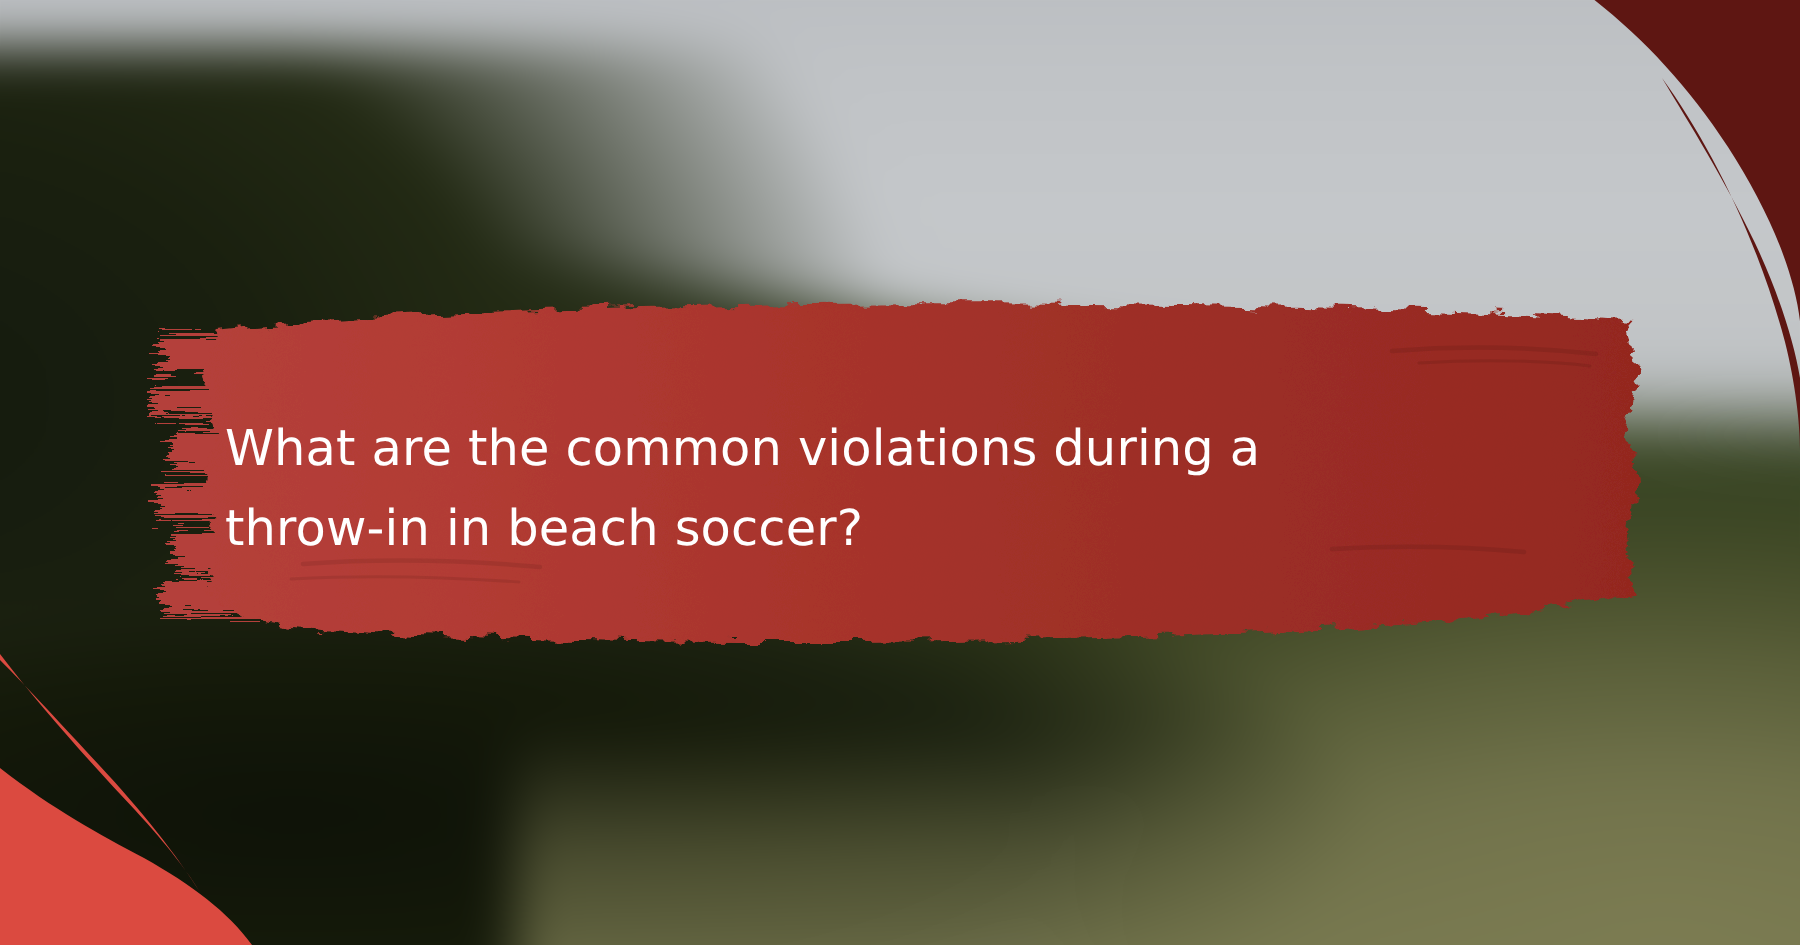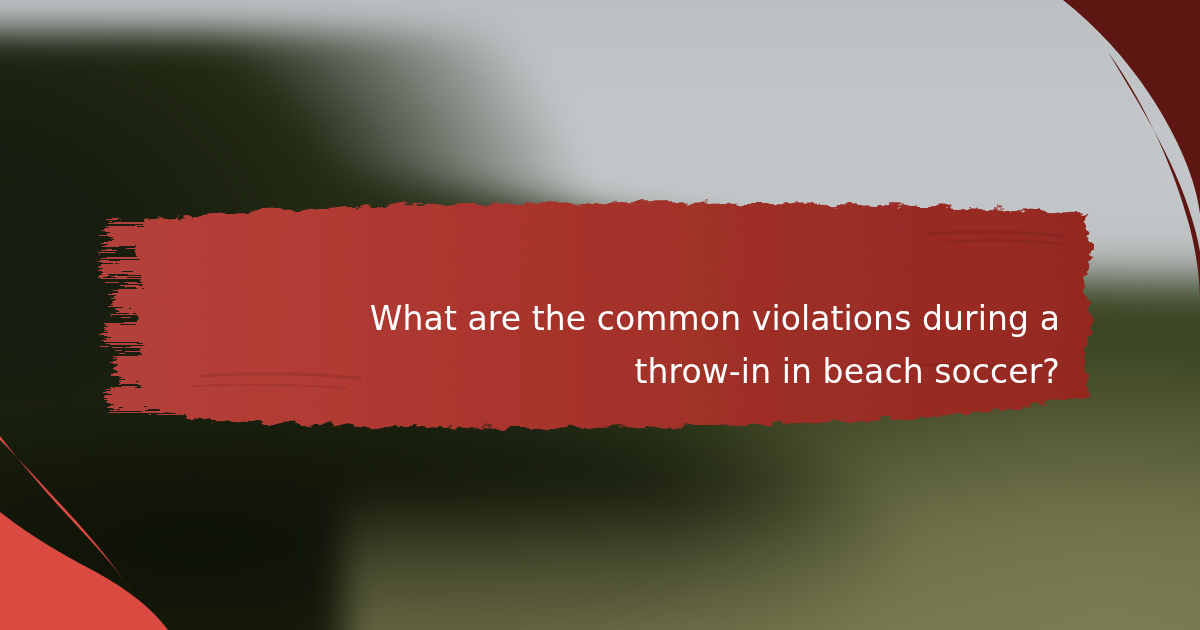--- a/index.html
+++ b/index.html
@@ -127,29 +127,28 @@
     width: 1010px;
     height: 255px;
   }
 
   
   .headline {
     position: absolute;
     left: 150px;
     top: 272px;
     width: 910px;
-    text-align: right;
+    text-align: left;
     color: #ffffff;
     font-family: "DejaVu Sans", "Liberation Sans", sans-serif;
     font-size: 33px;
     font-weight: 400;
     line-height: 1.62;
     letter-spacing: .1px;
     white-space: pre-line;
-    margin-top: 20px;
   }
 </style>
 </head>
 <body>
 
 <div class="card">
 
   <div class="photo">
     <div class="blur-wrap">
       <div class="photo-layer">

